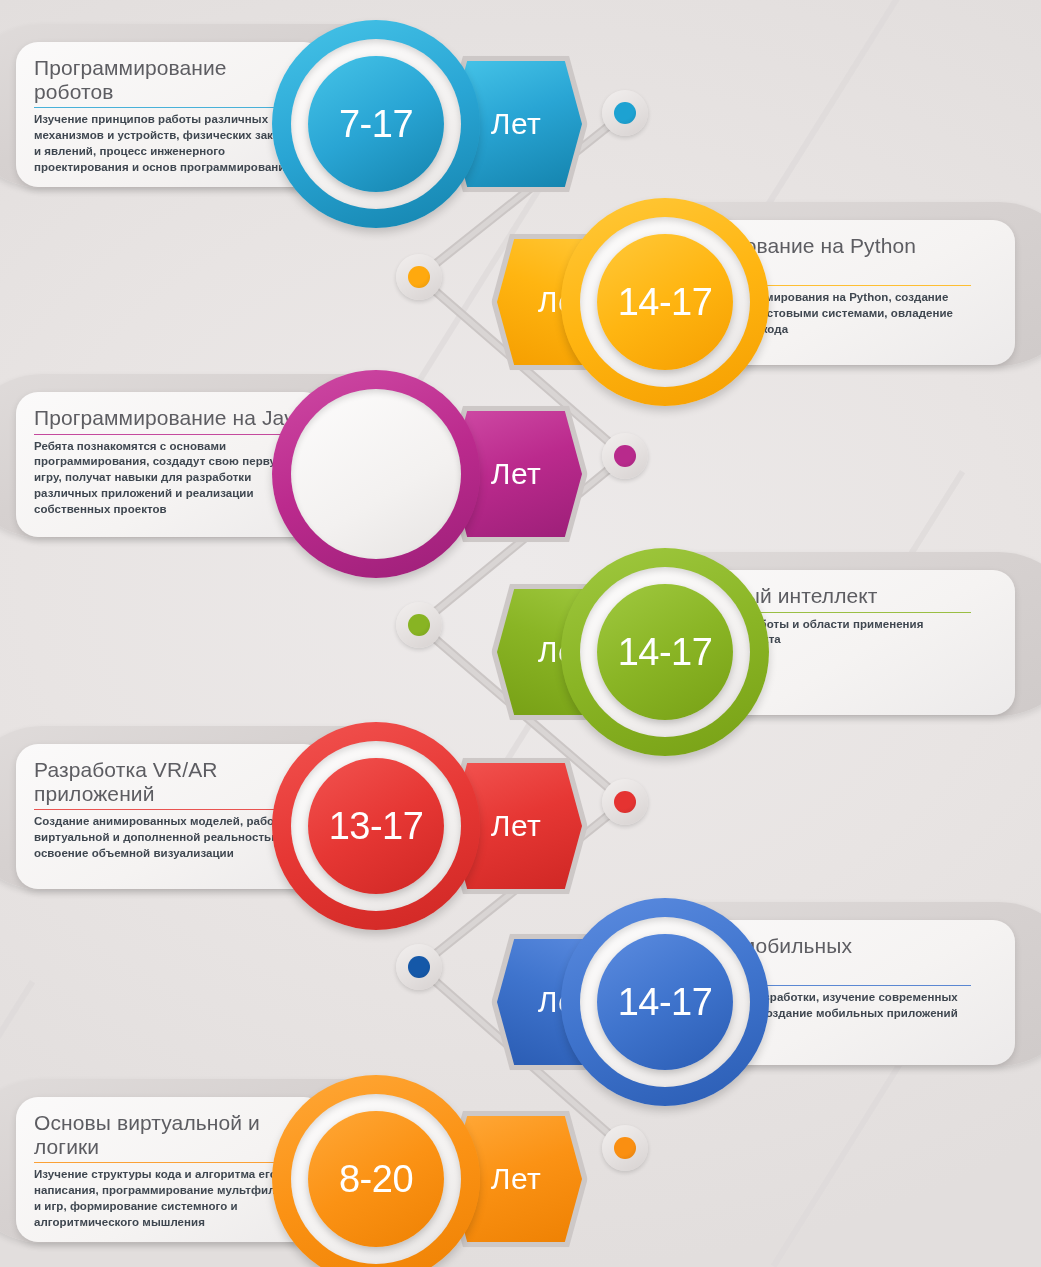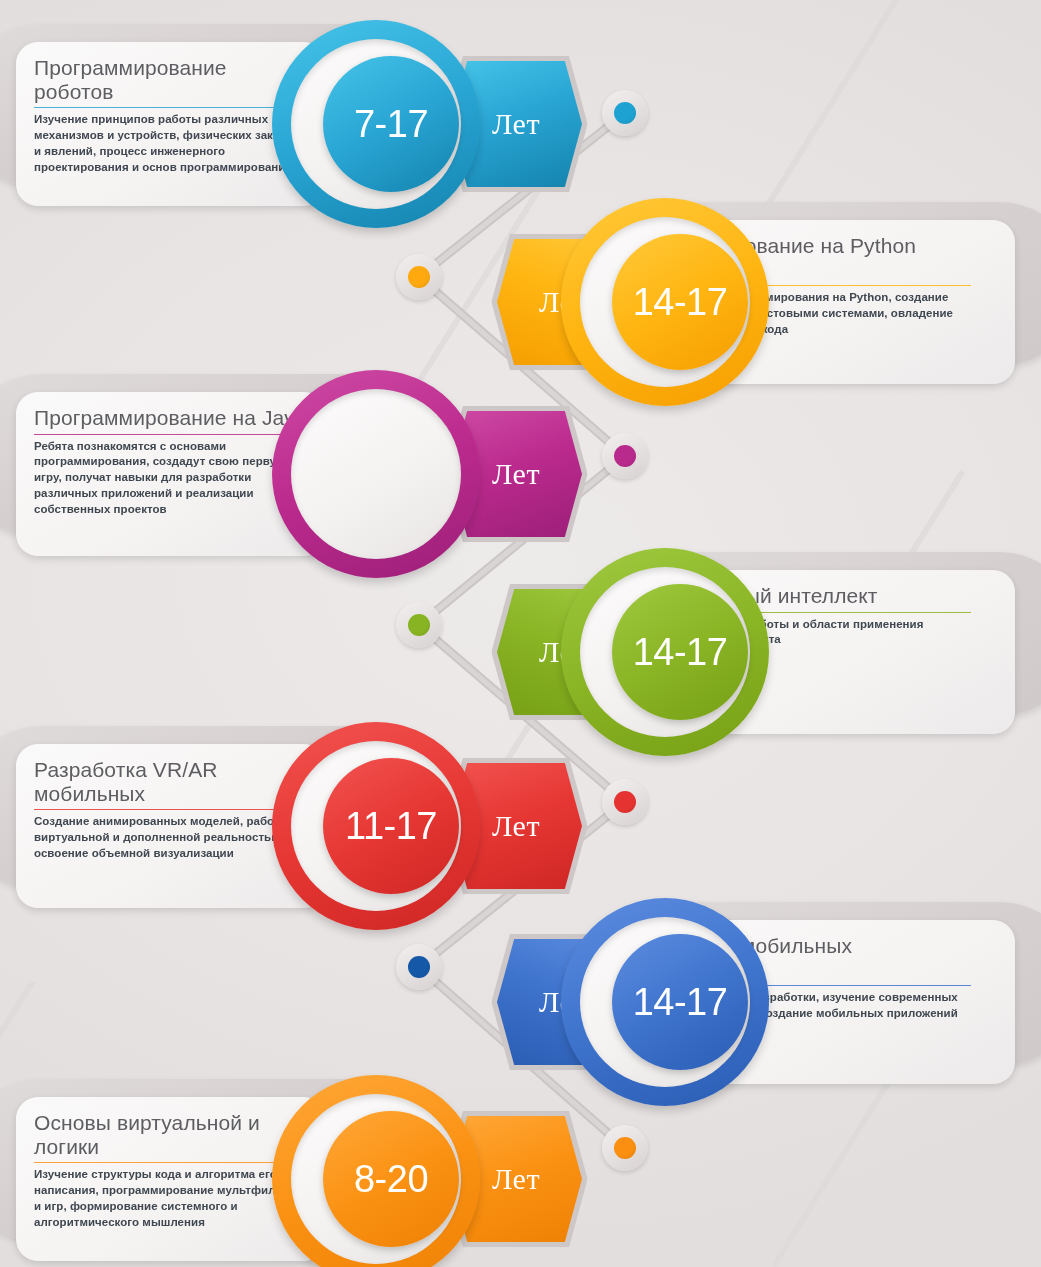--- a/index.html
+++ b/index.html
@@ -37,42 +37,42 @@
   .row{position:absolute;left:0;width:1041px;}
 
   
   .capsule{
     position:absolute;height:164px;border-radius:82px;
     background:linear-gradient(160deg,#e0dcdb 0%,#d6d1d0 45%,#cfcac9 100%);
     box-shadow:0 3px 6px rgba(0,0,0,.10);
   }
   
   .card{
-    position:absolute;height:164px;border-radius:22px;
+    position:absolute;height:145px;border-radius:22px;
     background:linear-gradient(150deg,#fbfafa 0%,#f5f3f2 60%,#eceaea 100%);
     box-shadow:0 3px 7px rgba(0,0,0,.13);
     box-sizing:border-box;
     padding:14px 18px 10px 18px;
     display:flex;flex-direction:column;justify-content:flex-start;
   }
   .card.right{padding-left:22px;}
   .title{
     font-size:21px;color:#5d5d62;line-height:1.12;letter-spacing:.1px;
     font-weight:400;white-space:pre-line;
     padding-bottom:3px;
     margin:0;
   }
   .rule{height:1px;width:100%;margin:1px 0 4px 0;opacity:.85;}
   .desc{
     font-size:11.5px;color:#3f4750;line-height:1.38;margin:0;
     font-weight:600;letter-spacing:.05px;
   }
 
   
-  .hexwrap{position:absolute;width:132px;height:162px;font-family:Liberation Serif, serif;}
+  .hexwrap{position:absolute;width:132px;height:162px;}
   .hexshadow,.hex{
     position:absolute;left:0;top:0;width:132px;height:126px;
     clip-path:polygon(13% 0%,87% 0%,100% 50%,87% 100%,13% 100%,0% 50%);
   }
   .hexshadow{
     background:#cdc8c7;transform:scale(1.085);
     filter:blur(.2px);
   }
   .hex{display:flex;align-items:center;justify-content:center;}
   .hex span{color:#fff;font-size:30px;line-height:1;letter-spacing:.5px;}
@@ -82,21 +82,21 @@
   .ring-outer{
     position:absolute;left:0;top:0;width:208px;height:208px;border-radius:50%;
     box-shadow:0 5px 9px rgba(0,0,0,.17);
   }
   .ring-gap{
     position:absolute;left:19px;top:19px;width:170px;height:170px;border-radius:50%;
     background:linear-gradient(150deg,#fdfcfc 0%,#f3f1f0 60%,#e6e3e2 100%);
     box-shadow:inset 0 3px 6px rgba(0,0,0,.14);
   }
   .ring-core{
-    position:absolute;left:51px;top:36px;width:136px;height:136px;border-radius:50%;
+    position:absolute;left:36px;top:36px;width:136px;height:136px;border-radius:50%;
     display:flex;align-items:center;justify-content:center;
     box-shadow:0 3px 7px rgba(0,0,0,.20);
   }
   .ring-core span{color:#fff;font-size:38px;line-height:1;letter-spacing:-.5px;}
 
   .z1{z-index:1}.z2{z-index:2}.z3{z-index:3}.z4{z-index:4}.z5{z-index:5}
 </style>
 </head>
 <body>
 
@@ -228,25 +228,25 @@
         <div class="hexwrap z2" style="left: 450px; top: 61px;">
           <div class="hexshadow"></div>
           <div class="hex" style="background: linear-gradient(160deg, rgb(242, 83, 80) 0%, rgb(230, 55, 52) 45%, rgb(207, 39, 36) 100%);">
             <span>Лет</span>
           </div>
         </div>
         <div class="ringwrap z4" style="left: 272px; top: 20px;">
           <div class="ring-outer" style="background: linear-gradient(160deg, rgb(242, 83, 80) 0%, rgb(230, 55, 52) 50%, rgb(207, 39, 36) 100%);"></div>
           <div class="ring-gap"></div>
           <div class="ring-core" style="background: linear-gradient(150deg, rgb(242, 83, 80) 0%, rgb(230, 55, 52) 50%, rgb(207, 39, 36) 100%);">
-            <span>11-17</span>
-          </div>
-        </div>
-        <div class="card z3" style="left: 16px; top: 42px; width: 310px;">
-          <div class="title">Разработка VR/AR мобильных</div>
+            <span>13-17</span>
+          </div>
+        </div>
+        <div class="card z3" style="left: 16px; top: 42px; width: 310px;">
+          <div class="title">Разработка VR/AR приложений</div>
           <div class="rule" style="background: rgb(230, 55, 52); width: 100%;"></div>
           <div class="desc">Создание анимированных моделей, работа с виртуальной и дополненной реальностью, освоение объемной визуализации</div>
         </div>
       </div>
       <div class="row" style="top: 878px; height: 212px;">
         <div class="capsule z1" style="left: 601px; top: 24px; width: 480px;"></div>
         <div class="hexwrap z2" style="left: 497px; top: 61px;">
           <div class="hexshadow"></div>
           <div class="hex" style="background: linear-gradient(200deg, rgb(92, 140, 224) 0%, rgb(63, 116, 205) 45%, rgb(42, 92, 179) 100%);">
             <span>Лет</span>

